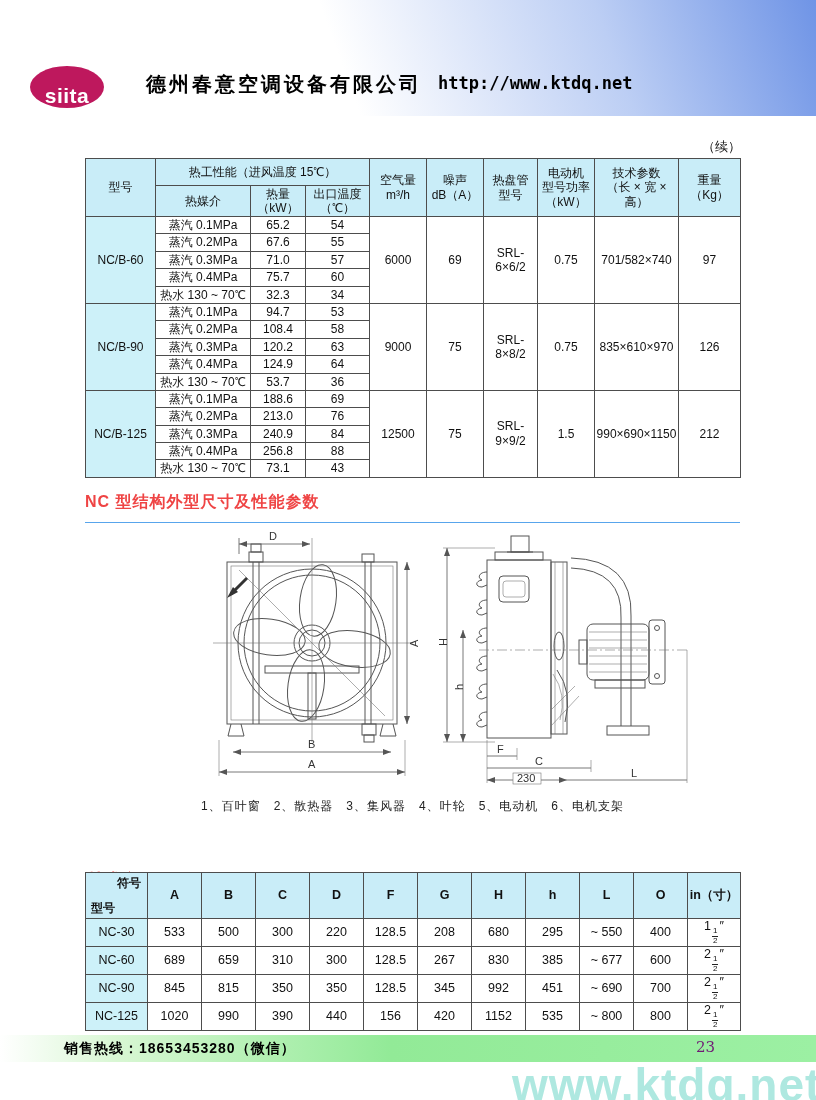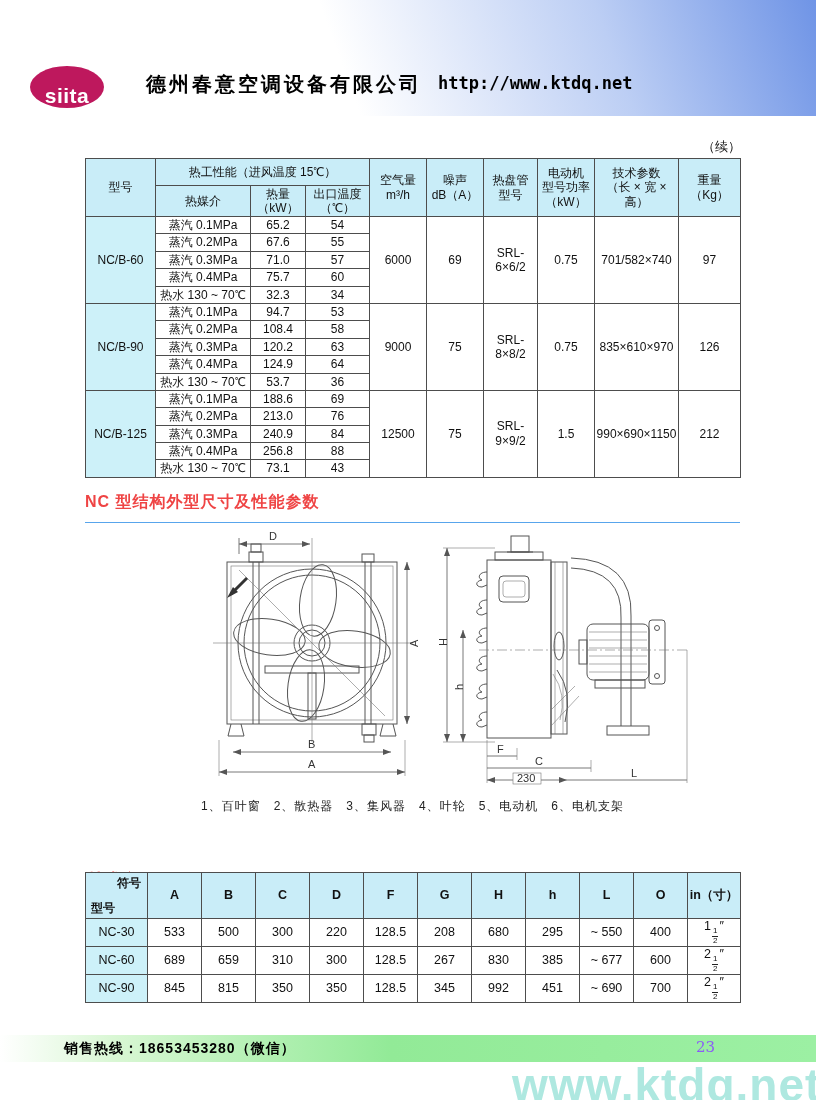--- a/index.html
+++ b/index.html
@@ -50,21 +50,21 @@
     background-image:linear-gradient(to bottom right, transparent calc(50% - 1px), #555 calc(50% - 1px), #555 calc(50% + 0px), transparent calc(50% + 1px)); }
   .corner .c-top { position:absolute; top:3px; right:6px; font-size:12px; }
   .corner .c-bottom { position:absolute; bottom:3px; left:5px; font-size:12px; }
   .frac { display:inline-flex; flex-direction:column; font-size:8px; line-height:1.1; vertical-align:-3px; margin:0 1px; }
   .fnum { border-bottom:1px solid #222; padding:0 1px; }
 
   
   .footer-bar { position:absolute; left:0; top:1035px; width:816px; height:27px;
     background:linear-gradient(90deg, #ffffff 0%, #d9f7d4 14%, #92ea97 48%, #9cf0a3 100%); }
   .hotline { position:absolute; left:64px; top:1040px; font-size:14px; font-weight:bold; color:#000; letter-spacing:1px; }
-  .page-num { position:absolute; left:696px; top:1038px; font-family:"DejaVu Serif", serif; font-size:15px; color:#8b5cf6; }
+  .page-num { position:absolute; left:696px; top:1038px; font-family:"DejaVu Serif", serif; font-size:15px; color:#701a75; }
   .watermark { position:absolute; left:512px; top:1058px; font-size:46px; font-weight:bold;
     color:#aee8e0; letter-spacing:1px; white-space:nowrap; }
 </style>
 </head>
 <body>
 
 <div class="page">
 
   <div class="header-band"></div>
   <div class="logo">
@@ -454,20 +454,34 @@
           <td>350</td>
           <td>350</td>
           <td>128.5</td>
           <td>345</td>
           <td>992</td>
           <td>451</td>
           <td>~ 690</td>
           <td>700</td>
           <td><span>2</span><span class="frac"><span class="fnum">1</span><span class="fden">2</span></span><span>″</span></td>
         </tr>
+        <tr>
+          <td class="model">NC-125</td>
+          <td>1020</td>
+          <td>990</td>
+          <td>390</td>
+          <td>440</td>
+          <td>156</td>
+          <td>420</td>
+          <td>1152</td>
+          <td>535</td>
+          <td>~ 800</td>
+          <td>800</td>
+          <td><span>2</span><span class="frac"><span class="fnum">1</span><span class="fden">2</span></span><span>″</span></td>
+        </tr>
       </tbody>
   </table>
 
   <div class="footer-bar"></div>
   <div class="hotline">销售热线：18653453280（微信）</div>
   <div class="page-num">23</div>
   <div class="watermark">www.ktdq.net</div>
 
 </div>
 

